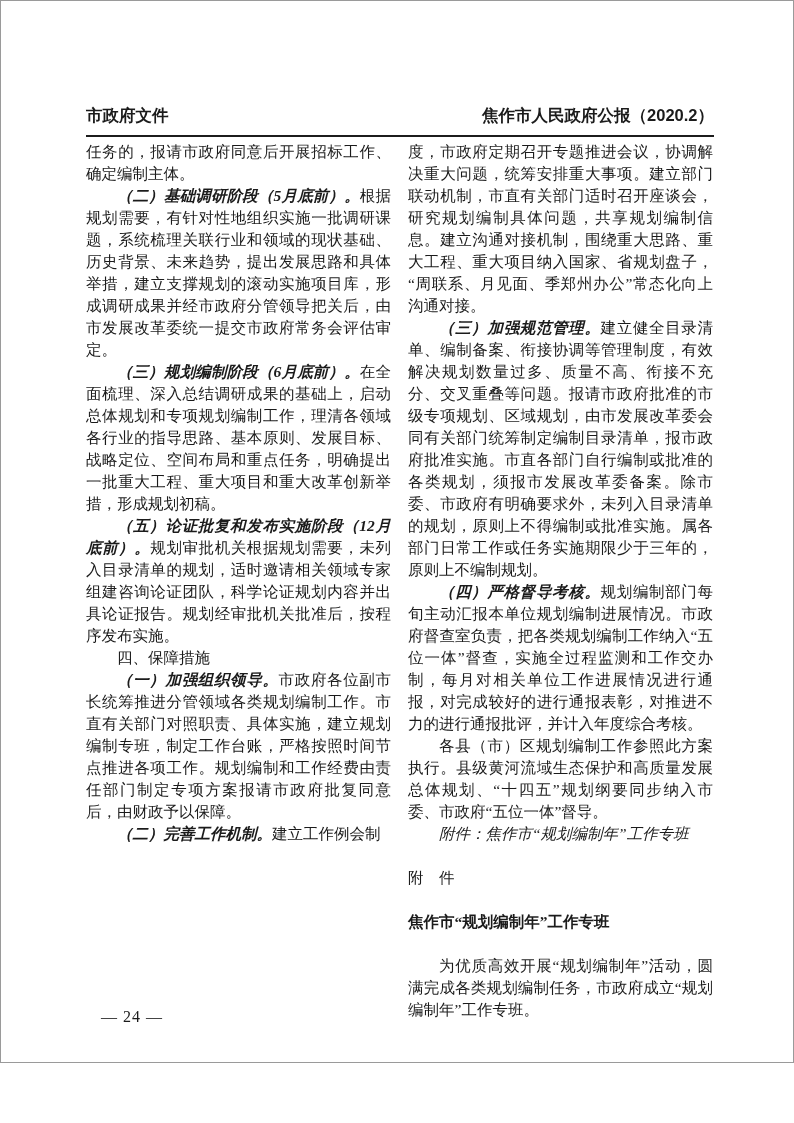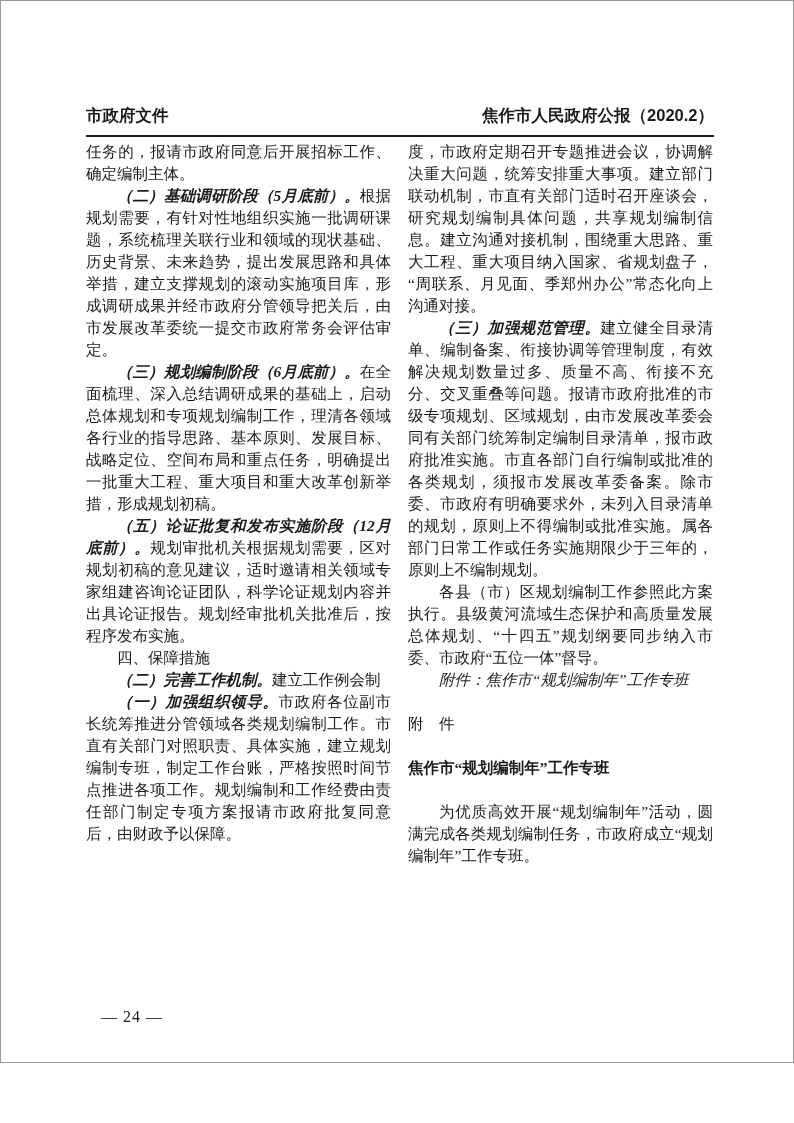--- a/index.html
+++ b/index.html
@@ -80,29 +80,30 @@
       <span>市政府文件</span>
       <span>焦作市人民政府公报（2020.2）</span>
     </div>
 
     <div class="columns">
 
       <div class="col">
         <p class="noindent"><span>任务的，报请市政府同意后开展招标工作、确定编制主体。</span></p>
         <p><span class="lead">（二）基础调研阶段（5月底前）。</span><span>根据规划需要，有针对性地组织实施一批调研课题，系统梳理关联行业和领域的现状基础、历史背景、未来趋势，提出发展思路和具体举措，建立支撑规划的滚动实施项目库，形成调研成果并经市政府分管领导把关后，由市发展改革委统一提交市政府常务会评估审定。</span></p>
         <p><span class="lead">（三）规划编制阶段（6月底前）。</span><span>在全面梳理、深入总结调研成果的基础上，启动总体规划和专项规划编制工作，理清各领域各行业的指导思路、基本原则、发展目标、战略定位、空间布局和重点任务，明确提出一批重大工程、重大项目和重大改革创新举措，形成规划初稿。</span></p>
-        <p><span class="lead">（五）论证批复和发布实施阶段（12月底前）。</span><span>规划审批机关根据规划需要，区对规划初稿的意见建议，适时邀请相关领域专家组建咨询论证团队，科学论证规划内容并出具论证报告。规划经审批机关批准后，按程序发布实施。</span></p>
+        <p><span class="lead">（五）论证批复和发布实施阶段（12月底前）。</span><span>规划审批机关根据规划需要，未列入目录清单的规划，适时邀请相关领域专家组建咨询论证团队，科学论证规划内容并出具论证报告。规划经审批机关批准后，按程序发布实施。</span></p>
         <p class="section-heading">四、保障措施</p>
+        <p><span class="lead">（一）加强组织领导。</span><span>市政府各位副市长统筹推进分管领域各类规划编制工作。市直有关部门对照职责、具体实施，建立规划编制专班，制定工作台账，严格按照时间节点推进各项工作。规划编制和工作经费由责任部门制定专项方案报请市政府批复同意后，由财政予以保障。</span></p>
         <p><span class="lead">（二）完善工作机制。</span><span>建立工作例会制</span></p>
-        <p><span class="lead">（一）加强组织领导。</span><span>市政府各位副市长统筹推进分管领域各类规划编制工作。市直有关部门对照职责、具体实施，建立规划编制专班，制定工作台账，严格按照时间节点推进各项工作。规划编制和工作经费由责任部门制定专项方案报请市政府批复同意后，由财政予以保障。</span></p>
       </div>
 
       <div class="col">
         <p class="noindent"><span>度，市政府定期召开专题推进会议，协调解决重大问题，统筹安排重大事项。建立部门联动机制，市直有关部门适时召开座谈会，研究规划编制具体问题，共享规划编制信息。建立沟通对接机制，围绕重大思路、重大工程、重大项目纳入国家、省规划盘子，“周联系、月见面、季郑州办公”常态化向上沟通对接。</span></p>
         <p><span class="lead">（三）加强规范管理。</span><span>建立健全目录清单、编制备案、衔接协调等管理制度，有效解决规划数量过多、质量不高、衔接不充分、交叉重叠等问题。报请市政府批准的市级专项规划、区域规划，由市发展改革委会同有关部门统筹制定编制目录清单，报市政府批准实施。市直各部门自行编制或批准的各类规划，须报市发展改革委备案。除市委、市政府有明确要求外，未列入目录清单的规划，原则上不得编制或批准实施。属各部门日常工作或任务实施期限少于三年的，原则上不编制规划。</span></p>
+        <p><span class="lead">（四）严格督导考核。</span><span>规划编制部门每旬主动汇报本单位规划编制进展情况。市政府督查室负责，把各类规划编制工作纳入“五位一体”督查，实施全过程监测和工作交办制，每月对相关单位工作进展情况进行通报，对完成较好的进行通报表彰，对推进不力的进行通报批评，并计入年度综合考核。</span></p>
         <p><span>各县（市）区规划编制工作参照此方案执行。县级黄河流域生态保护和高质量发展总体规划、“十四五”规划纲要同步纳入市委、市政府“五位一体”督导。</span></p>
         <p class="kai"><span>附件：焦作市“规划编制年”工作专班</span></p>
         <p class="attach-label">附　件</p>
         <p class="attach-title">焦作市“规划编制年”工作专班</p>
         <p class="spaced"><span>为优质高效开展“规划编制年”活动，圆满完成各类规划编制任务，市政府成立“规划编制年”工作专班。</span></p>
       </div>
 
     </div>
   </div>
 

